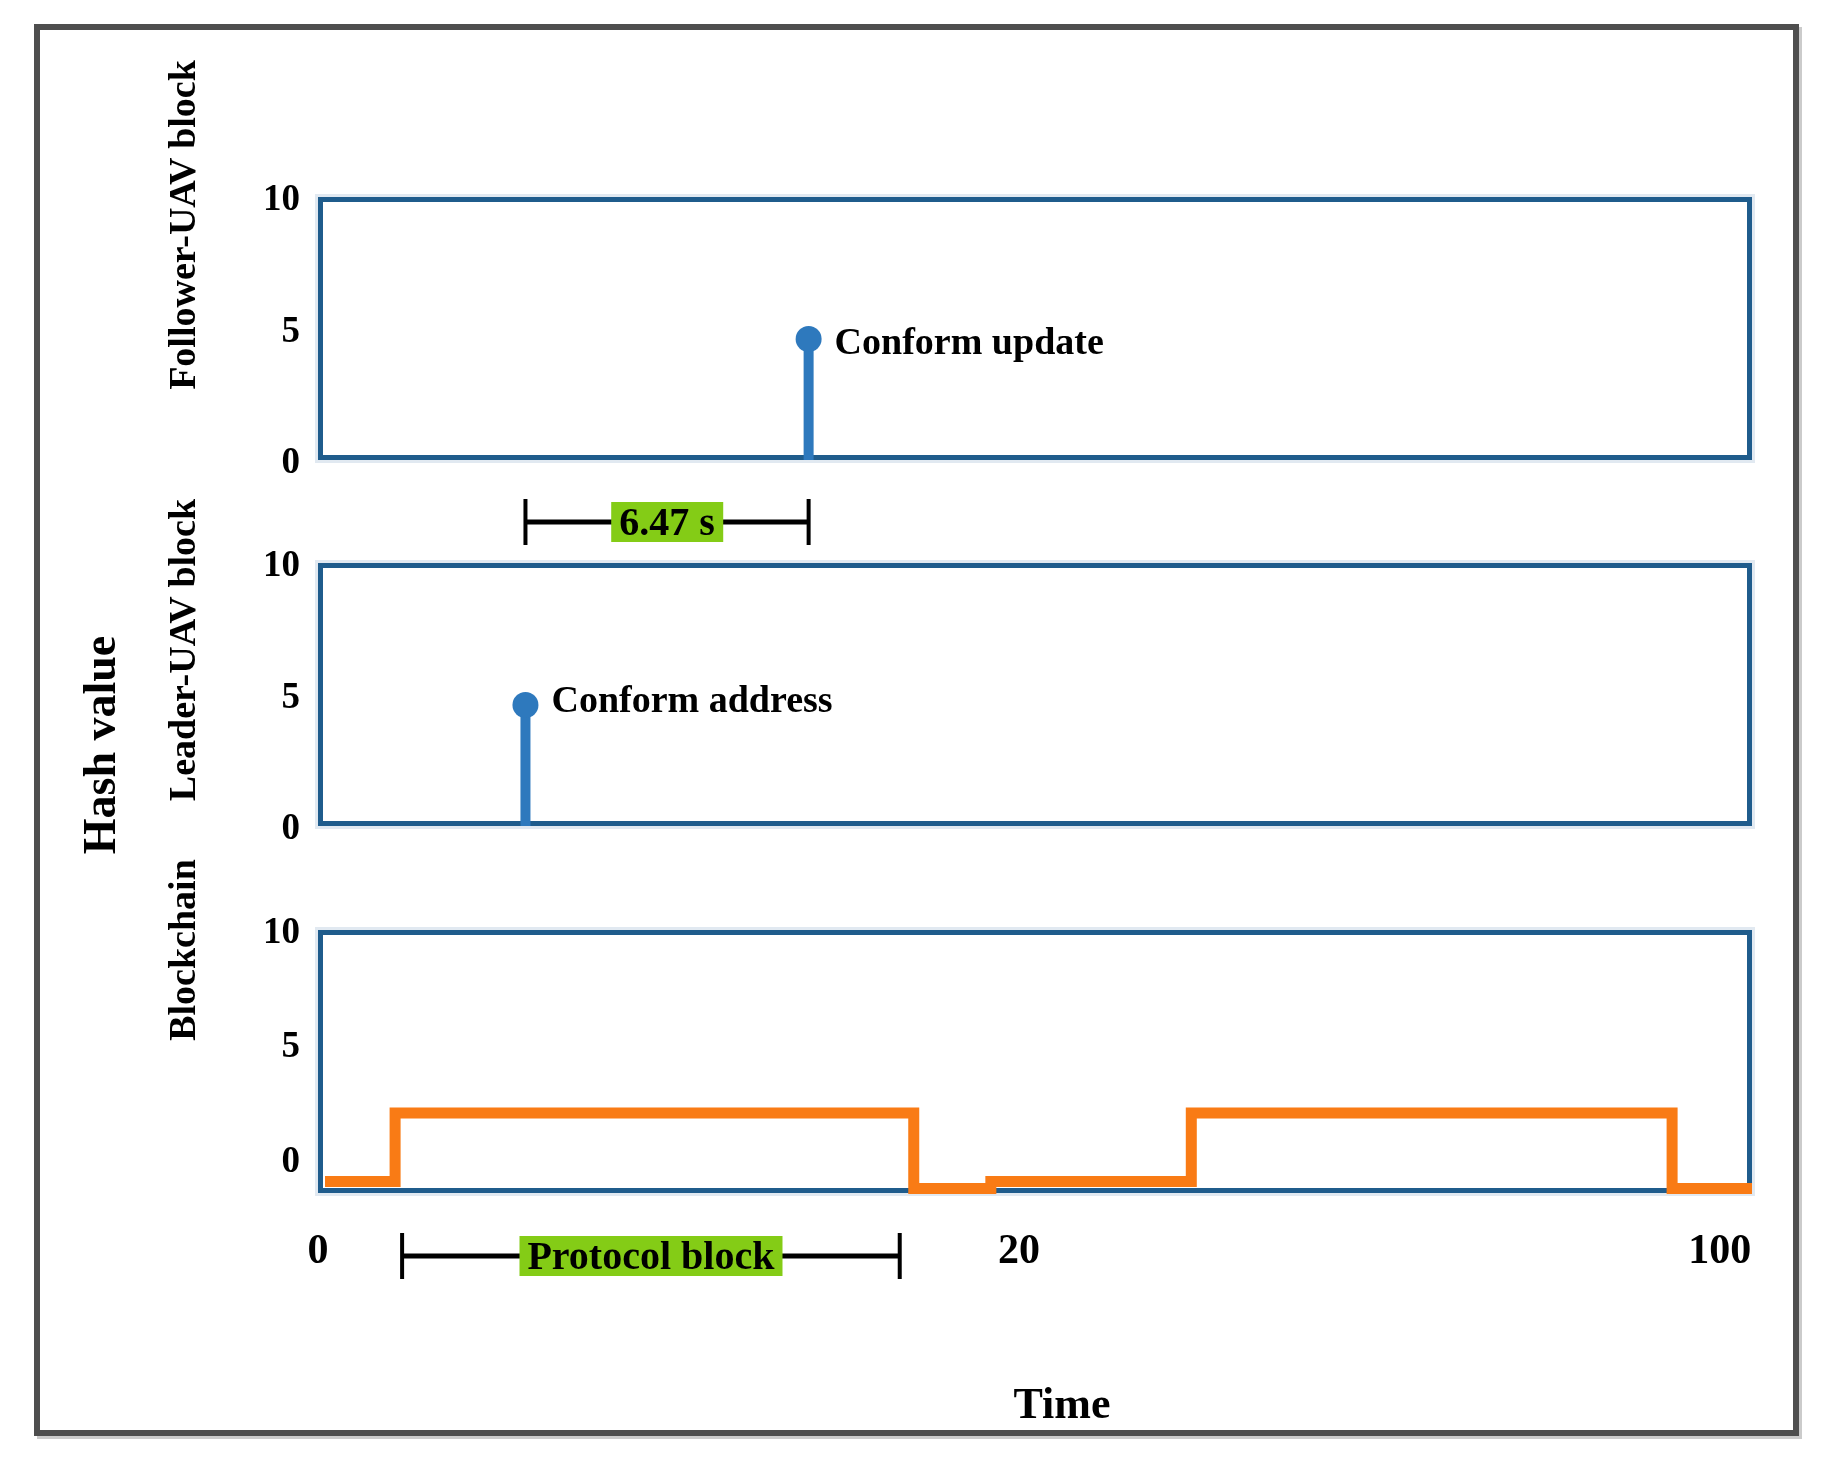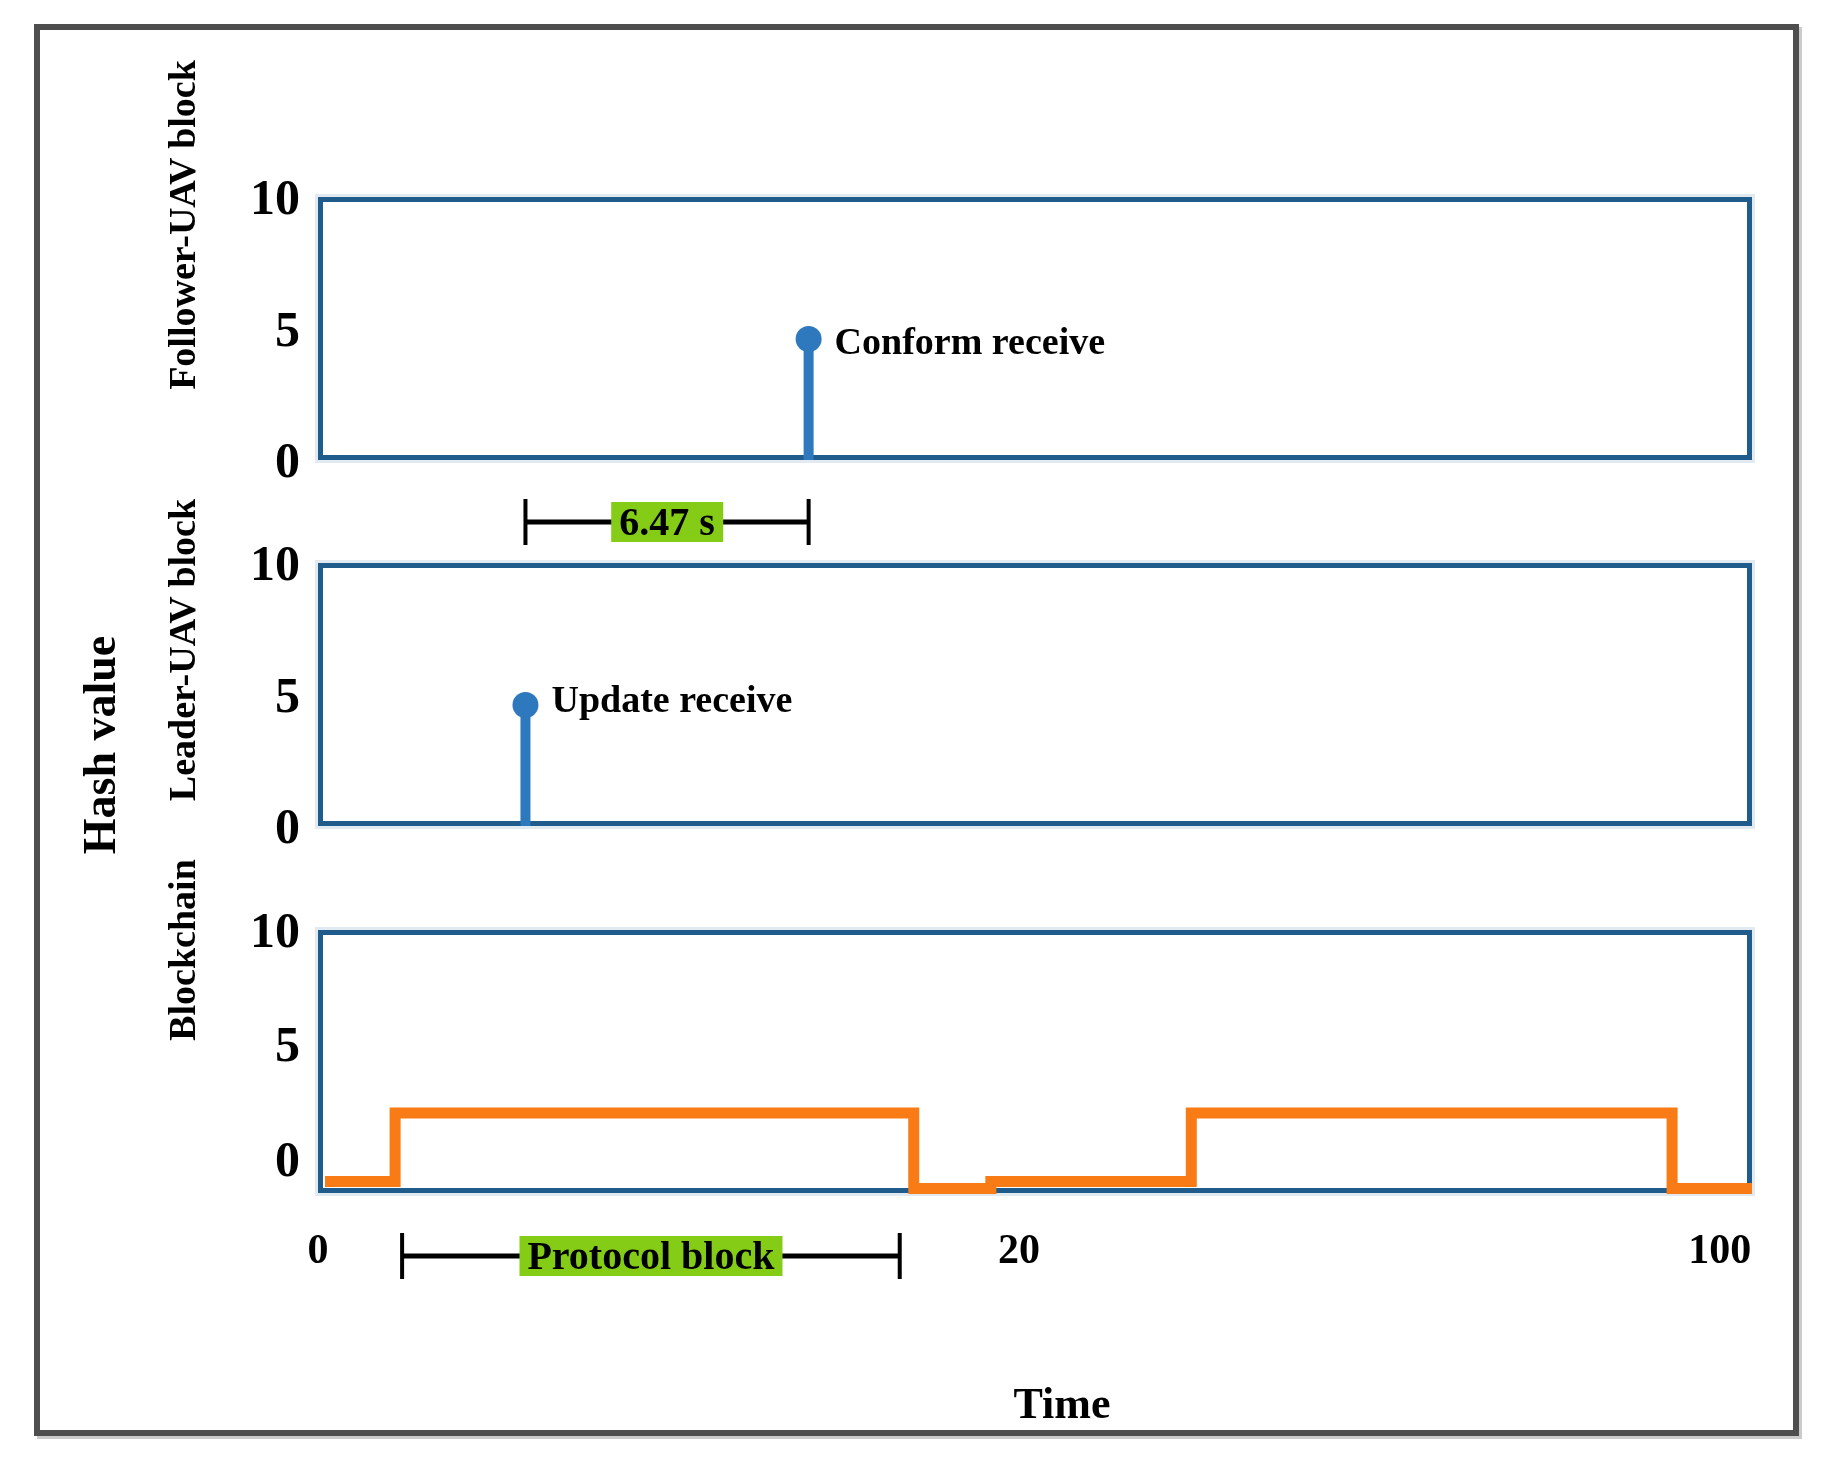--- a/index.html
+++ b/index.html
@@ -12,21 +12,21 @@
     box-shadow:3px 3px 0 rgba(160,160,160,.55);
   }
   .panel{
     position:absolute;border:5px solid #1f5c8c;background:#ffffff;
     box-shadow:0 0 0 3px rgba(168,192,214,.35);
     box-sizing:border-box;
   }
   svg.overlay{position:absolute;left:0;top:0;z-index:3;}
   .ytick{
     position:absolute;transform:translate(-100%,-50%);
-    font-size:50px;line-height:1;z-index:2;
+    font-size:37px;line-height:1;z-index:2;
   }
   .xtick{
     position:absolute;transform:translate(-50%,-50%);
     font-size:42px;line-height:1;z-index:2;
   }
   .ann{
     position:absolute;transform:translateY(-50%);
     font-size:38px;line-height:1;white-space:nowrap;z-index:4;
   }
   .bracket-text{
@@ -69,22 +69,22 @@
       <circle cx="525.4604105571848" cy="705.02" r="13" fill="#2e79bd"></circle>
       <polyline points="325.00879765395894,1181.5652173913043 395.0967741935484,1181.5652173913043 395.0967741935484,1112.9565217391305 913.7478005865103,1112.9565217391305 913.7478005865103,1188.4260869565219 990.8445747800587,1188.4260869565219 990.8445747800587,1181.5652173913043 1191.2961876832846,1181.5652173913043 1191.2961876832846,1112.9565217391305 1672.099706744868,1112.9565217391305 1672.099706744868,1188.4260869565219 1752,1188.4260869565219" fill="none" stroke="#f97b15" stroke-width="11" stroke-linejoin="miter"></polyline>
       <line x1="525.4604105571848" y1="522" x2="808.6158357771262" y2="522" stroke="#000" stroke-width="5"></line>
       <line x1="525.4604105571848" y1="499" x2="525.4604105571848" y2="545" stroke="#000" stroke-width="4"></line>
       <line x1="808.6158357771262" y1="499" x2="808.6158357771262" y2="545" stroke="#000" stroke-width="4"></line>
       <line x1="402.10557184750735" y1="1256" x2="899.7302052785924" y2="1256" stroke="#000" stroke-width="5"></line>
       <line x1="402.10557184750735" y1="1233" x2="402.10557184750735" y2="1279" stroke="#000" stroke-width="4"></line>
       <line x1="899.7302052785924" y1="1233" x2="899.7302052785924" y2="1279" stroke="#000" stroke-width="4"></line>
     </svg>
 
-  <div class="ann" id="ann-0" style="left: 834.616px; top: 341.02px;">Conform receive</div>
-  <div class="ann" id="ann-1" style="left: 551.46px; top: 699.02px;">Update receive</div>
+  <div class="ann" id="ann-0" style="left: 834.616px; top: 341.02px;">Conform update</div>
+  <div class="ann" id="ann-1" style="left: 551.46px; top: 699.02px;">Conform address</div>
 
   <div class="bracket-text" id="itext" style="left: 667.038px; top: 522px;">6.47 s</div>
   <div class="bracket-text" id="ptext" style="left: 650.918px; top: 1256px;">Protocol block</div>
 
   <div class="xlabel" id="xlabel" style="left: 1062px; top: 1368px; margin-top: 36px;">Time</div>
 
 <div class="ytick" style="left: 300px; top: 197px;">10</div>
     <div class="ytick" style="left: 300px; top: 328.5px;">5</div>
     <div class="ytick" style="left: 300px; top: 460px;">0</div>
     <div class="ytick" style="left: 300px; top: 563px;">10</div>

